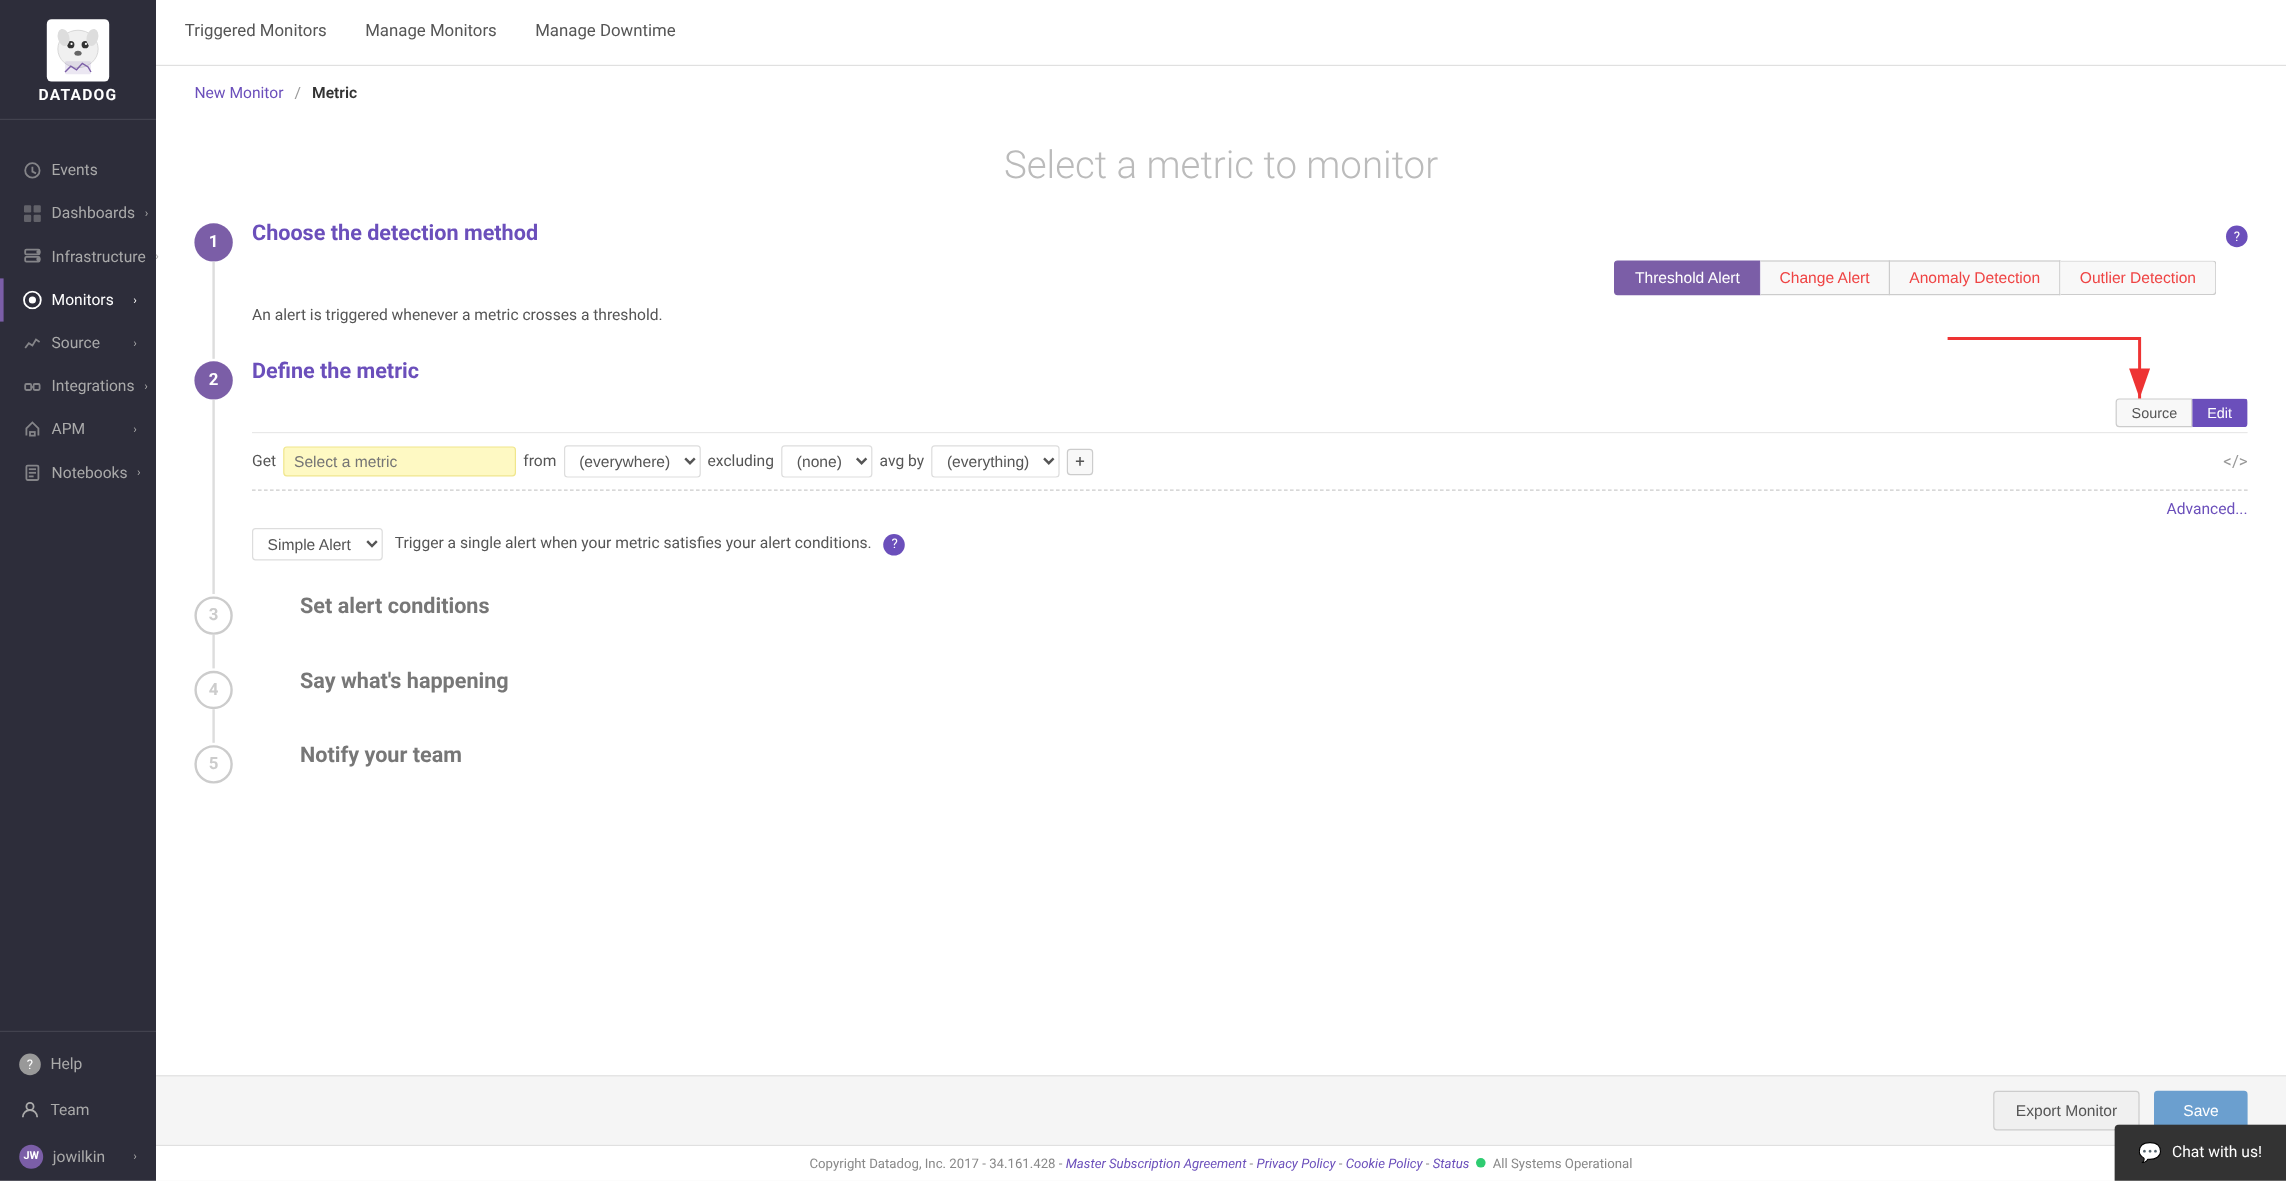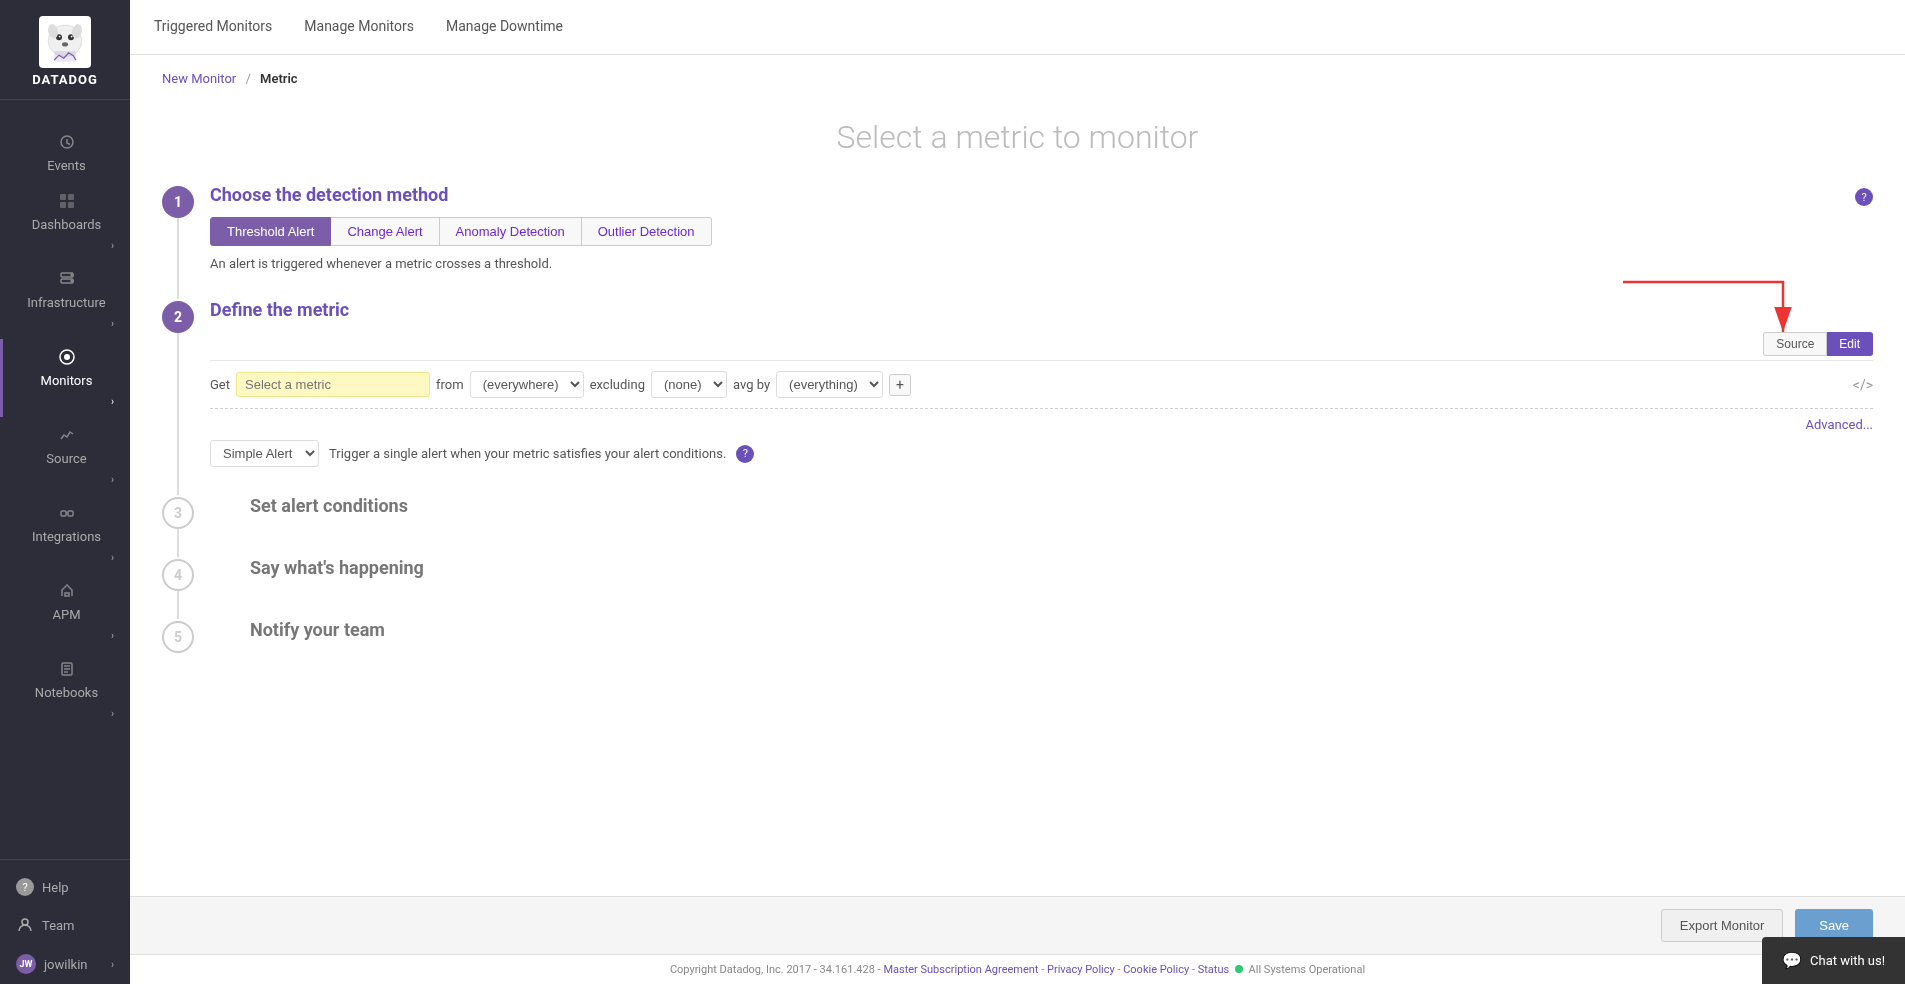--- a/index.html
+++ b/index.html
@@ -50,21 +50,20 @@
     .sidebar-item {
       display: flex;
       align-items: center;
       padding: 10px 16px;
       color: #aaa;
       font-size: 13px;
       cursor: pointer;
       width: 100%;
       border-left: 3px solid transparent;
       gap: 8px;
-      flex-direction: column;
     }
     .sidebar-item.active { color: #fff; border-left-color: #7b5ea7; }
     .sidebar-item .nav-icon { width: 16px; height: 16px; opacity: 0.7; flex-shrink: 0; }
     .sidebar-item.active .nav-icon { opacity: 1; }
     .sidebar-item .chevron { margin-left: auto; font-size: 10px; }
 
     .sidebar-bottom {
       width: 100%;
       border-top: 1px solid rgba(255,255,255,0.1);
       padding-top: 8px;
@@ -183,28 +182,28 @@
 
     .section-title {
       font-size: 18px;
       font-weight: bold;
       color: #6b4fbb;
       margin-bottom: 12px;
     }
     .section-title.inactive { color: #777; margin-left: 40px; }
 
     
-    .detection-buttons { display: flex; gap: 0; margin-bottom: 10px; }
+    .detection-buttons { display: flex; gap: 0; margin-bottom: 10px; justify-content: flex-end; }
     .detect-btn {
       padding: 6px 16px;
       font-size: 13px;
       border: 1px solid #ccc;
       background: #f8f8f8;
       cursor: pointer;
-      color: #6d28d9;
+      color: #ef4444;
     }
     .detect-btn:first-child { border-radius: 3px 0 0 3px; }
     .detect-btn:last-child { border-radius: 0 3px 3px 0; }
     .detect-btn + .detect-btn { border-left: none; }
     .detect-btn.active {
       background: #7b5ea7;
       color: #fff;
       border-color: #7b5ea7;
     }
     .detect-description { font-size: 13px; color: #555; }
@@ -357,21 +356,21 @@
     
     .site-footer {
       background: #fff;
       border-top: 1px solid #e0e0e0;
       padding: 8px 32px;
       font-size: 11px;
       color: #888;
       text-align: center;
       flex-shrink: 0;
     }
-    .site-footer a { color: #6b4fbb; text-decoration: none; }
+    .site-footer a { color: #6b4fbb; text-decoration: none; font-style: italic; }
     .status-dot { display: inline-block; width: 8px; height: 8px; border-radius: 50%; background: #2ecc71; margin: 0 3px; }
 
     
     .chat-widget {
       position: fixed;
       bottom: 0; right: 0;
       background: #333;
       color: #fff;
       padding: 14px 20px;
       font-size: 13px;

